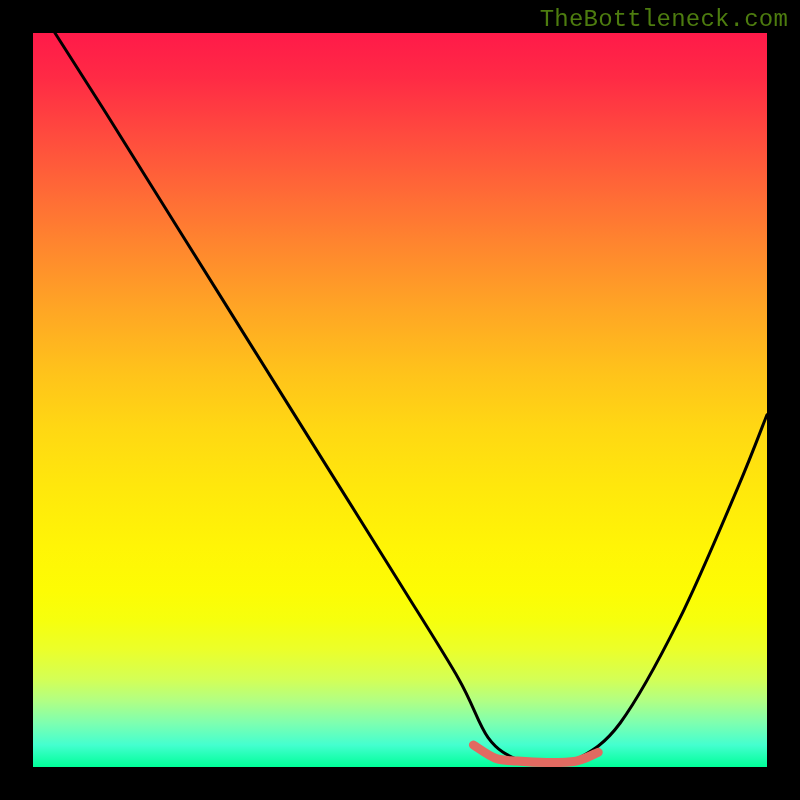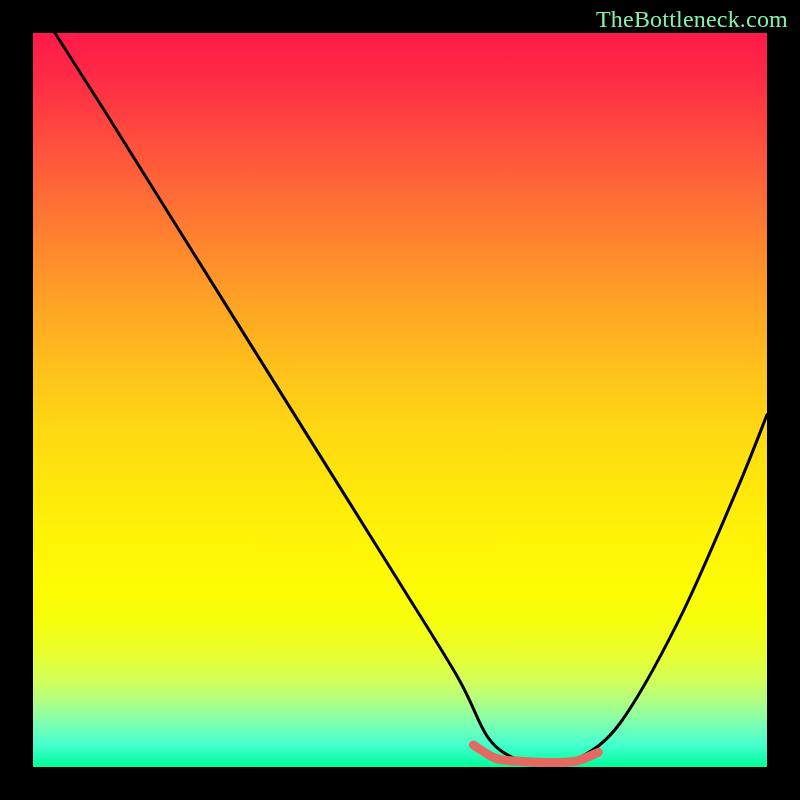--- a/index.html
+++ b/index.html
@@ -34,23 +34,23 @@
       #b1ff84 91%,
       #7effb0 94%,
       #44ffcf 97%,
       #00ff99 100%
     );
   }
   .watermark {
     position: absolute;
     top: 6px;
     right: 12px;
-    font-family: Liberation Serif, serif;
+    font-family: Liberation Mono, monospace;
     font-size: 24px;
-    color: #86efac;
+    color: #4d7c0f;
     letter-spacing: 0.2px;
   }
   svg.curve {
     position: absolute;
     left: 0;
     top: 0;
     width: 734px;
     height: 734px;
     overflow: visible;
   }

